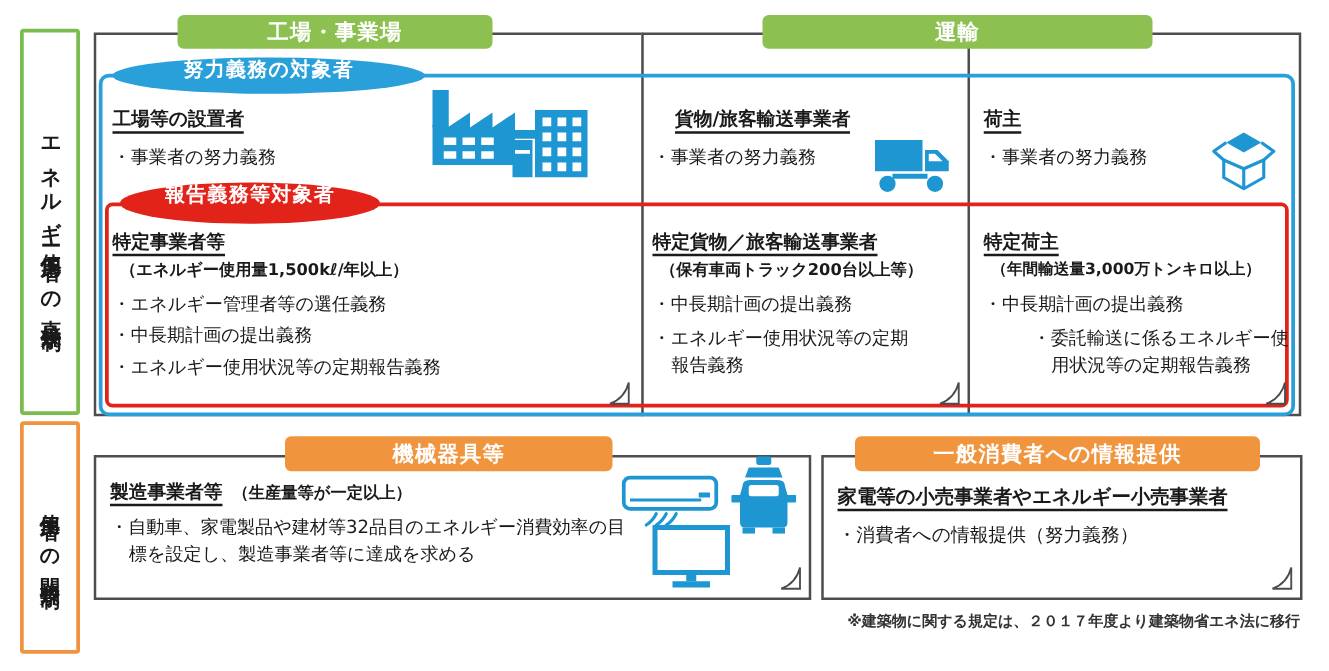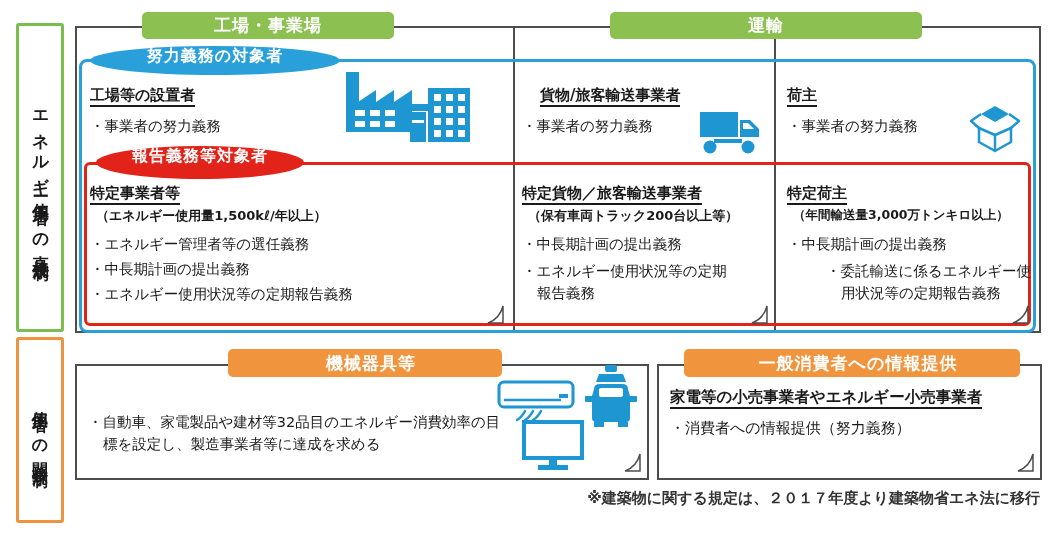--- a/index.html
+++ b/index.html
@@ -13,38 +13,38 @@
   .vlabel.direct{left:16px;top:23px;width:42px;height:303px;border:3px solid #7abc4e;}
   .vlabel.direct span{font-size:16.5px;}
   .vlabel.indirect{left:16px;top:337px;width:42px;height:180px;border:3px solid #ef9340;}
   .vlabel.indirect span{font-size:16px;}
   
   .frame{background:#fff;border:2px solid #4d4d4d;z-index:1;}
   
   .tab{display:flex;align-items:center;justify-content:center;color:#fff;font-weight:bold;
        font-size:17px;border-radius:5px;z-index:7;letter-spacing:1px;}
   .tab.green{background:#8cc152;}
-  .tab.orange{background:#f0953e;padding-left:12px;}
+  .tab.orange{background:#f0953e;}
   
   .scope{border-radius:8px;z-index:5;pointer-events:none;}
   .scope.blue{border:3.5px solid #29a0da;}
   .scope.red{border:3.5px solid #e2231a;border-radius:6px;}
   
   .ellipse{display:flex;align-items:flex-start;justify-content:center;color:#fff;font-weight:bold;
            border-radius:50%;z-index:7;letter-spacing:1px;}
   .ellipse.blue{background:#29a0da;font-size:16px;}
   .ellipse.red{background:#e2231a;font-size:16px;}
   
   .h{font-weight:bold;font-size:15px;white-space:nowrap;z-index:6;}
   .h .u{border-bottom:2px solid #1a1a1a;padding-bottom:1px;}
   .cond{font-weight:bold;font-size:13px;white-space:nowrap;z-index:6;}
   .bullet{font-size:14.5px;line-height:1.5;z-index:6;padding-left:15px;text-indent:-15px;}
   .nowrap{white-space:nowrap;}
   .divider{background:#4d4d4d;z-index:1;}
-  .footnote{font-size:15px;font-weight:600;color:#333;white-space:nowrap;z-index:2;}
+  .footnote{font-size:12px;font-weight:600;color:#333;white-space:nowrap;z-index:2;}
   .icon{z-index:6;}
   .curl{z-index:6;}
 </style>
 </head>
 <body>
 
 <div id="stage">
 
   <div class="abs vlabel direct">
     <span>エネルギー使用者への直接規制</span>
@@ -176,20 +176,24 @@
   <div class="abs frame" style="left:75px;top:364px;width:570px;height:112px;"></div>
   <div class="abs frame" style="left:657px;top:364px;width:381px;height:112px;"></div>
 
   <div class="abs tab orange" style="left:228px;top:349px;width:262px;height:28px;">
     <span>機械器具等</span>
   </div>
   <div class="abs tab orange" style="left:684px;top:349px;width:324px;height:28px;">
     <span>一般消費者への情報提供</span>
   </div>
 
+  <div class="abs" style="left:88px;top:383px;z-index:6;white-space:nowrap;">
+    <span class="h"><span class="u">製造事業者等</span></span>
+    <span class="cond" style="margin-left:3px;">（生産量等が一定以上）</span>
+  </div>
   <div class="abs bullet" style="left:88px;top:412px;width:398px;">・自動車、家電製品や建材等32品目のエネルギー消費効率の目標を設定し、製造事業者等に達成を求める</div>
 
   <svg class="abs icon" style="left:497px;top:380px;" width="80" height="44" viewBox="0 0 80 44">
     <rect x="2" y="2" width="74" height="25" rx="5" fill="none" stroke="#1d96d2" stroke-width="3"></rect>
     <line x1="7" y1="20" x2="64" y2="20" stroke="#1d96d2" stroke-width="2.5"></line>
     <rect x="62" y="14" width="9" height="4" fill="#1d96d2"></rect>
     <g stroke="#1d96d2" stroke-width="2.5" fill="none" stroke-linecap="round">
       <path d="M28 31 q-3 6 -8 9"></path>
       <path d="M36 31 q-3 6 -8 9"></path>
       <path d="M44 31 q-3 6 -8 9"></path>

